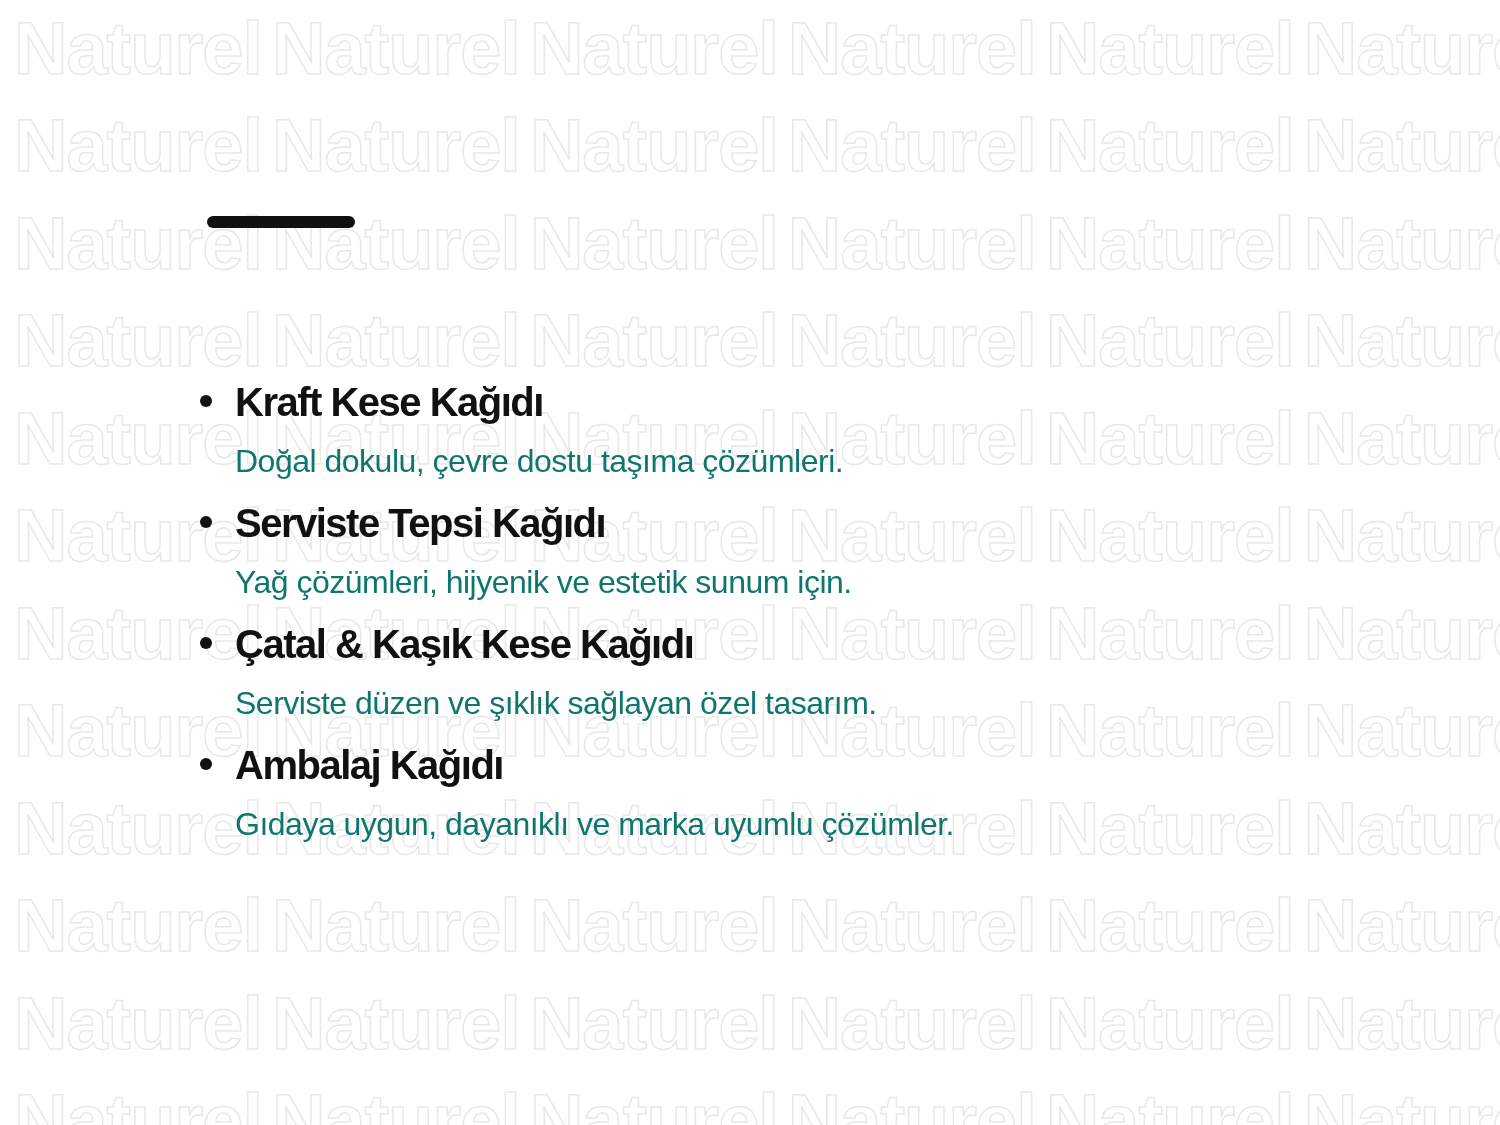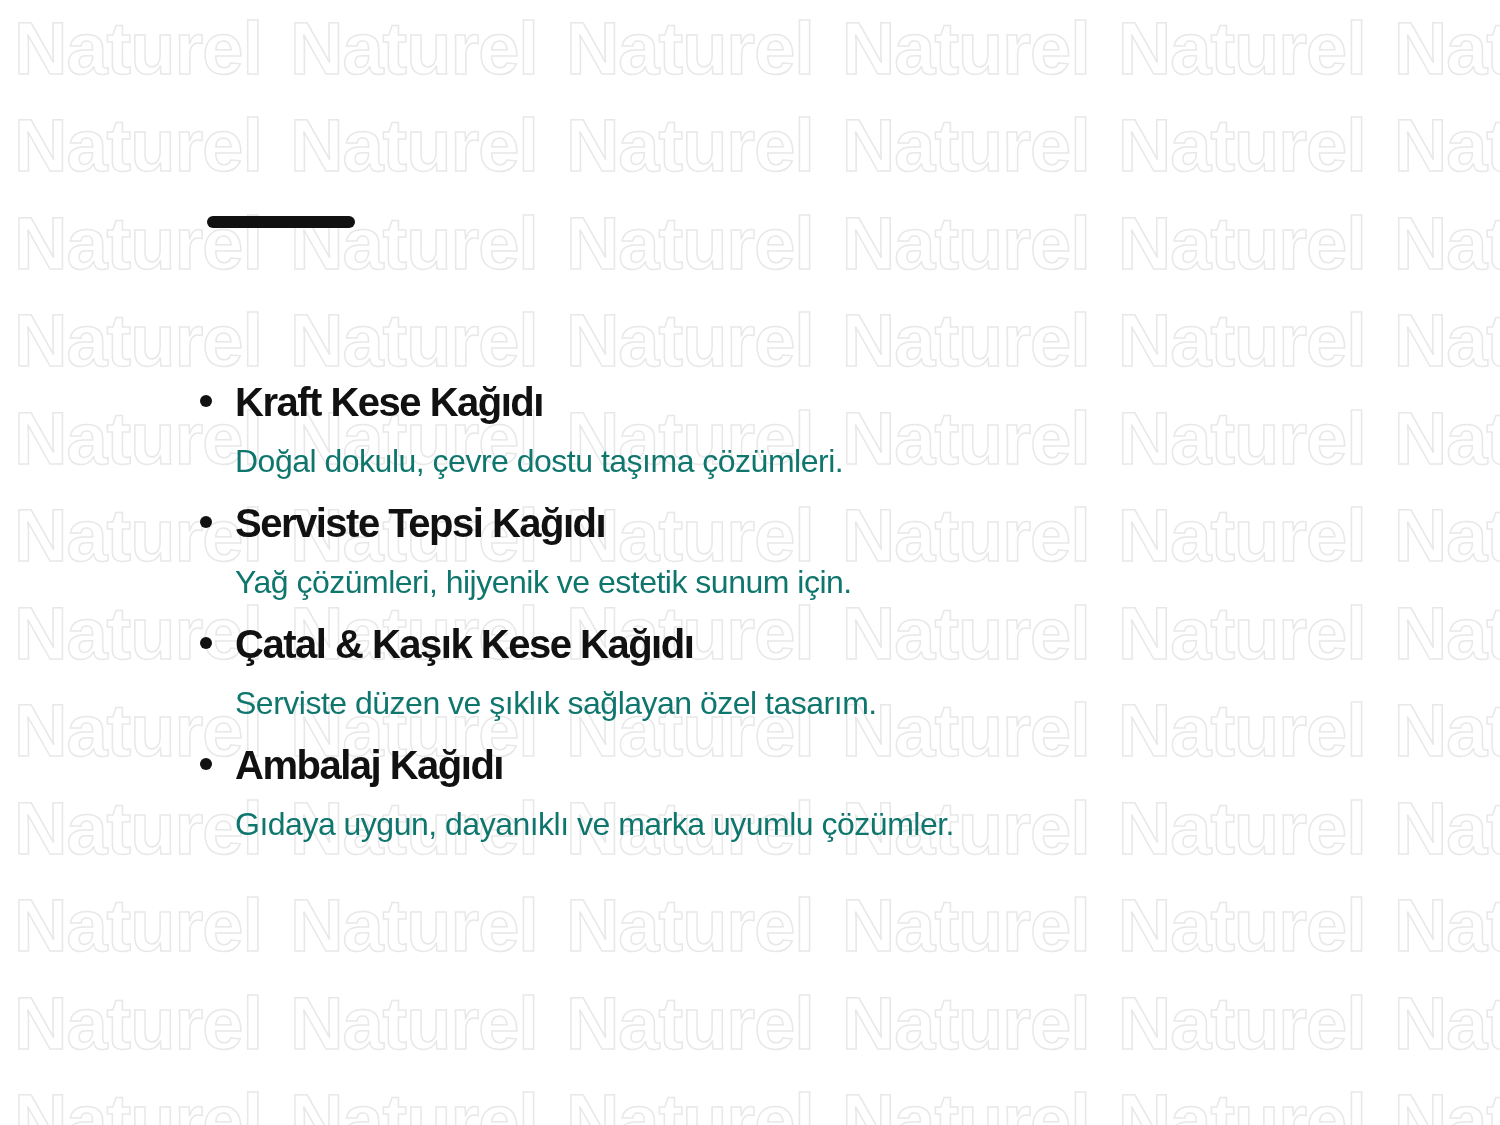--- a/index.html
+++ b/index.html
@@ -21,21 +21,21 @@
     inset: 0;
     overflow: hidden;
     z-index: 0;
     user-select: none;
     pointer-events: none;
   }
   .wm-row {
     height: 97.5px;
     display: flex;
     align-items: center;
-    gap: 28px;
+    gap: 10px;
     padding-left: 14px;
     white-space: nowrap;
   }
   .wm-word {
     font-size: 74px;
     font-weight: 700;
     letter-spacing: -1px;
     line-height: 1;
     color: transparent;
     -webkit-text-stroke: 1.5px #e8e8e8;

